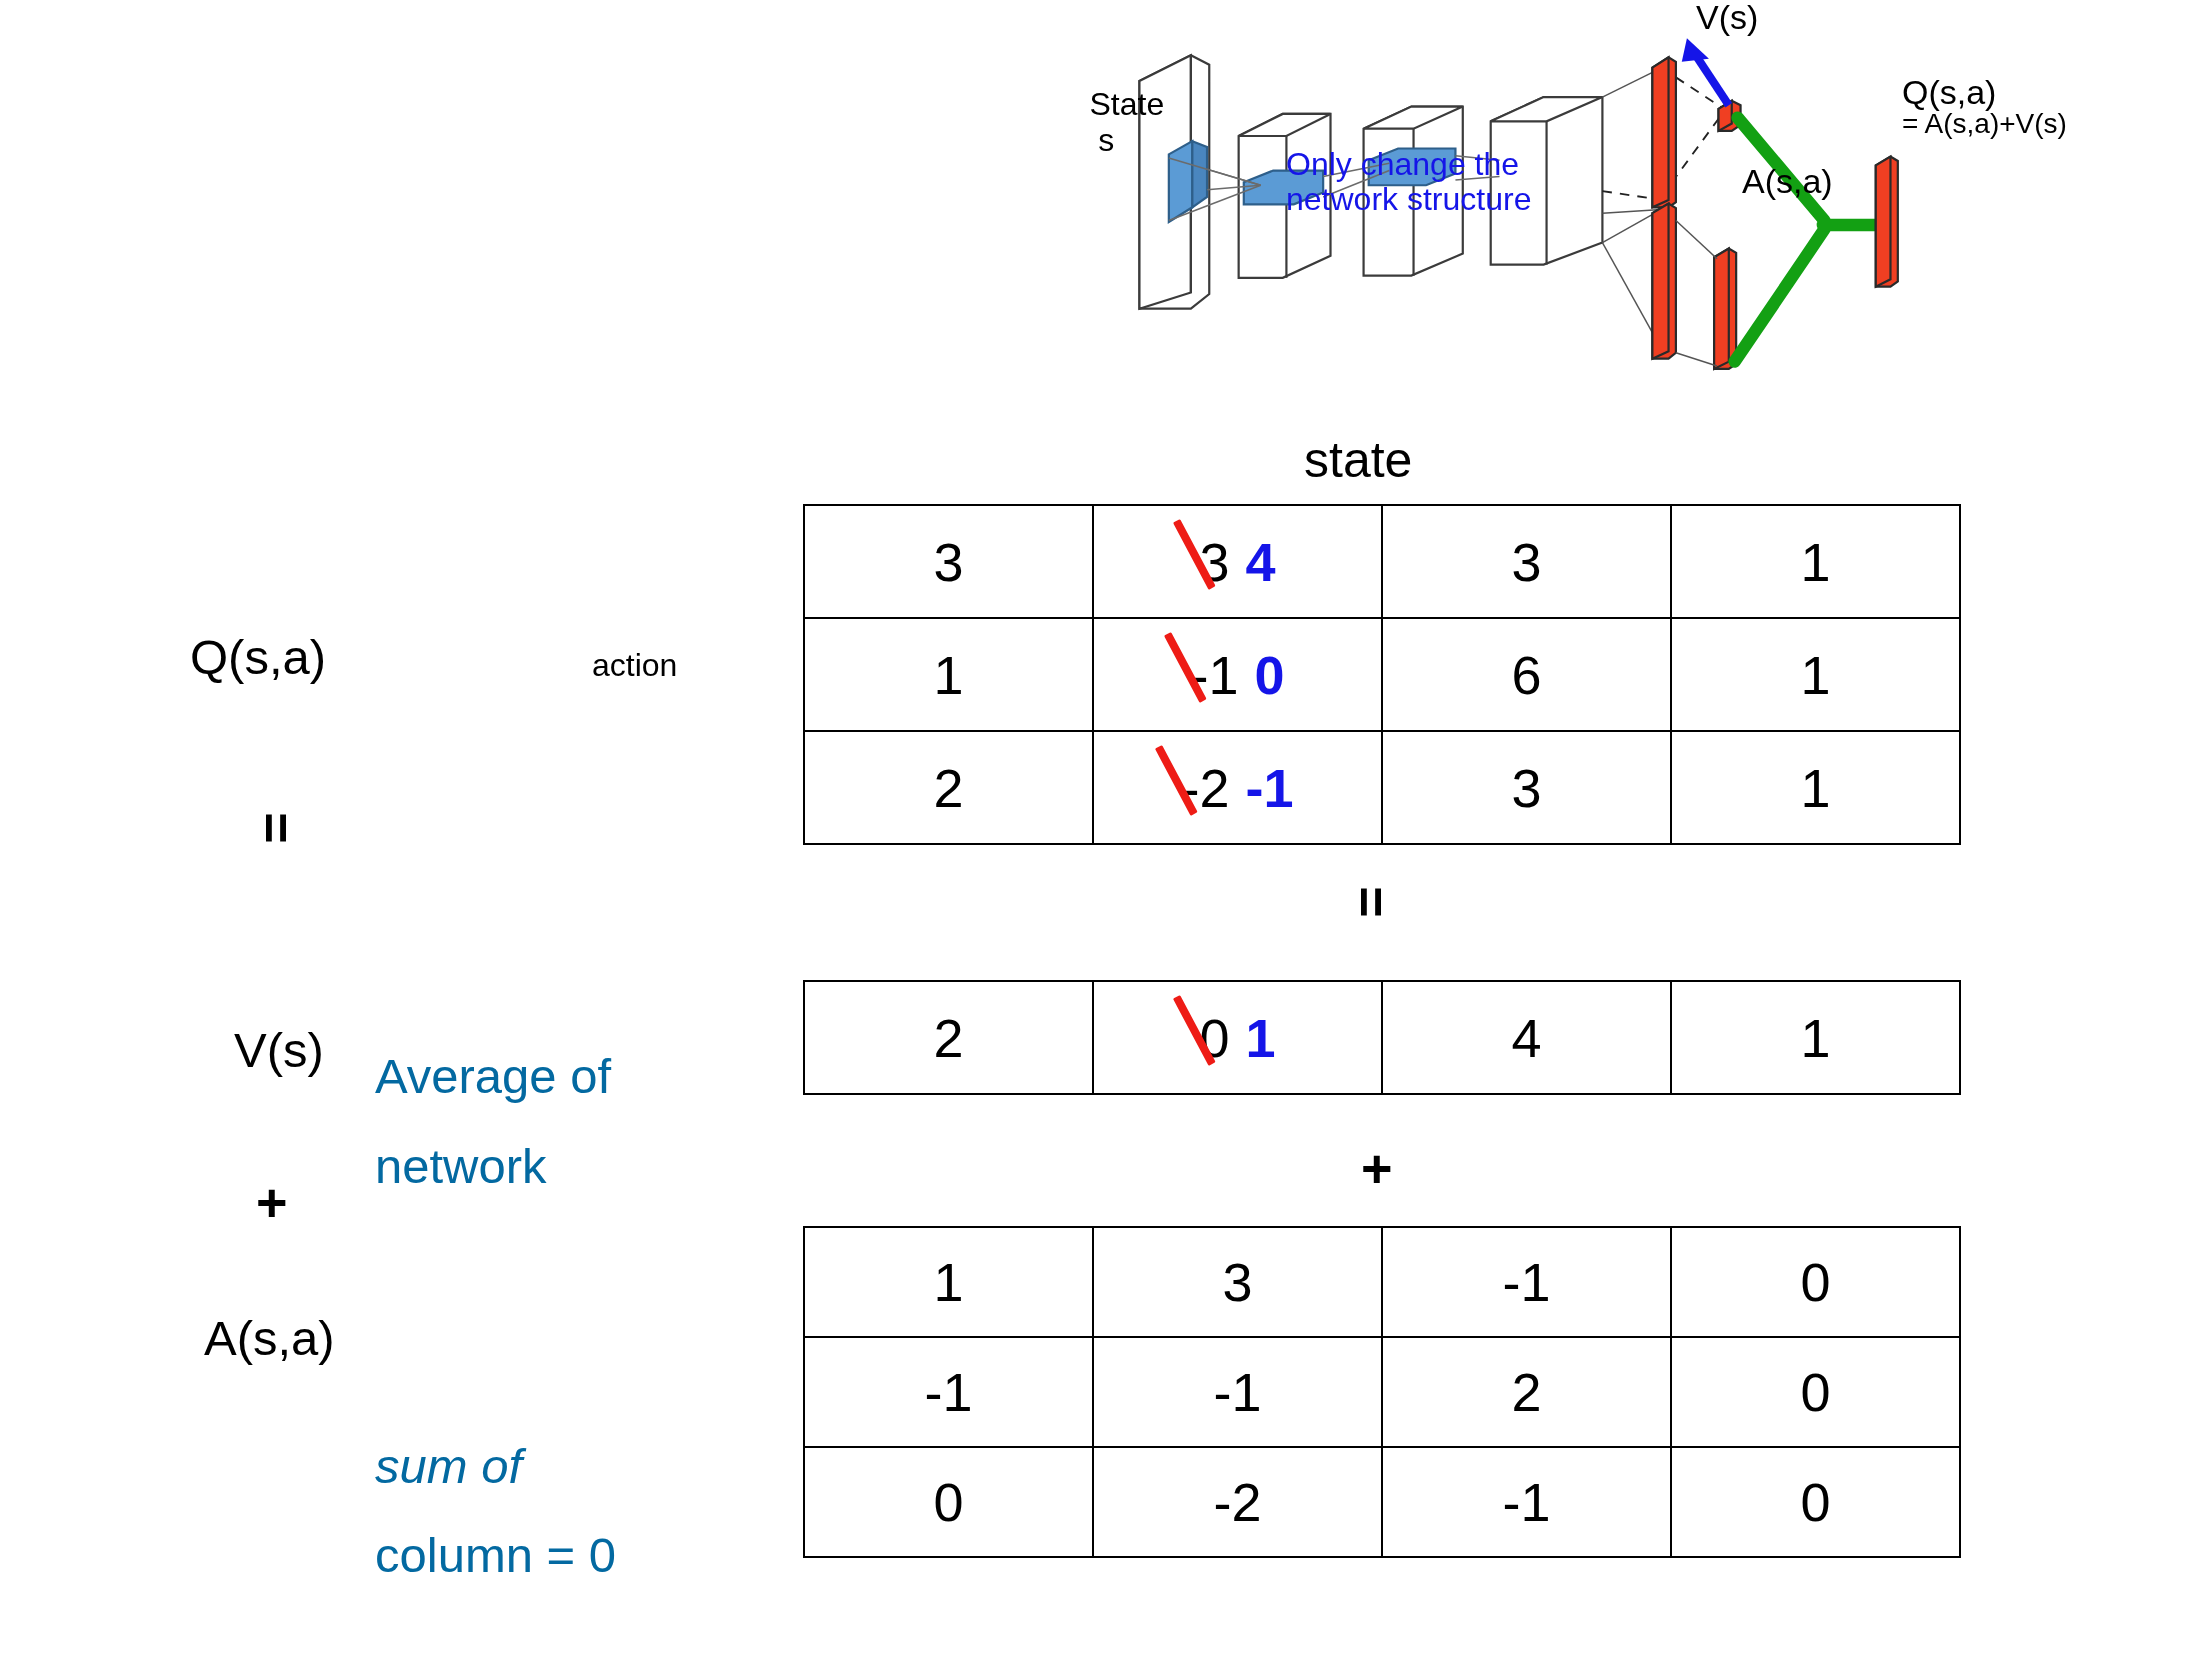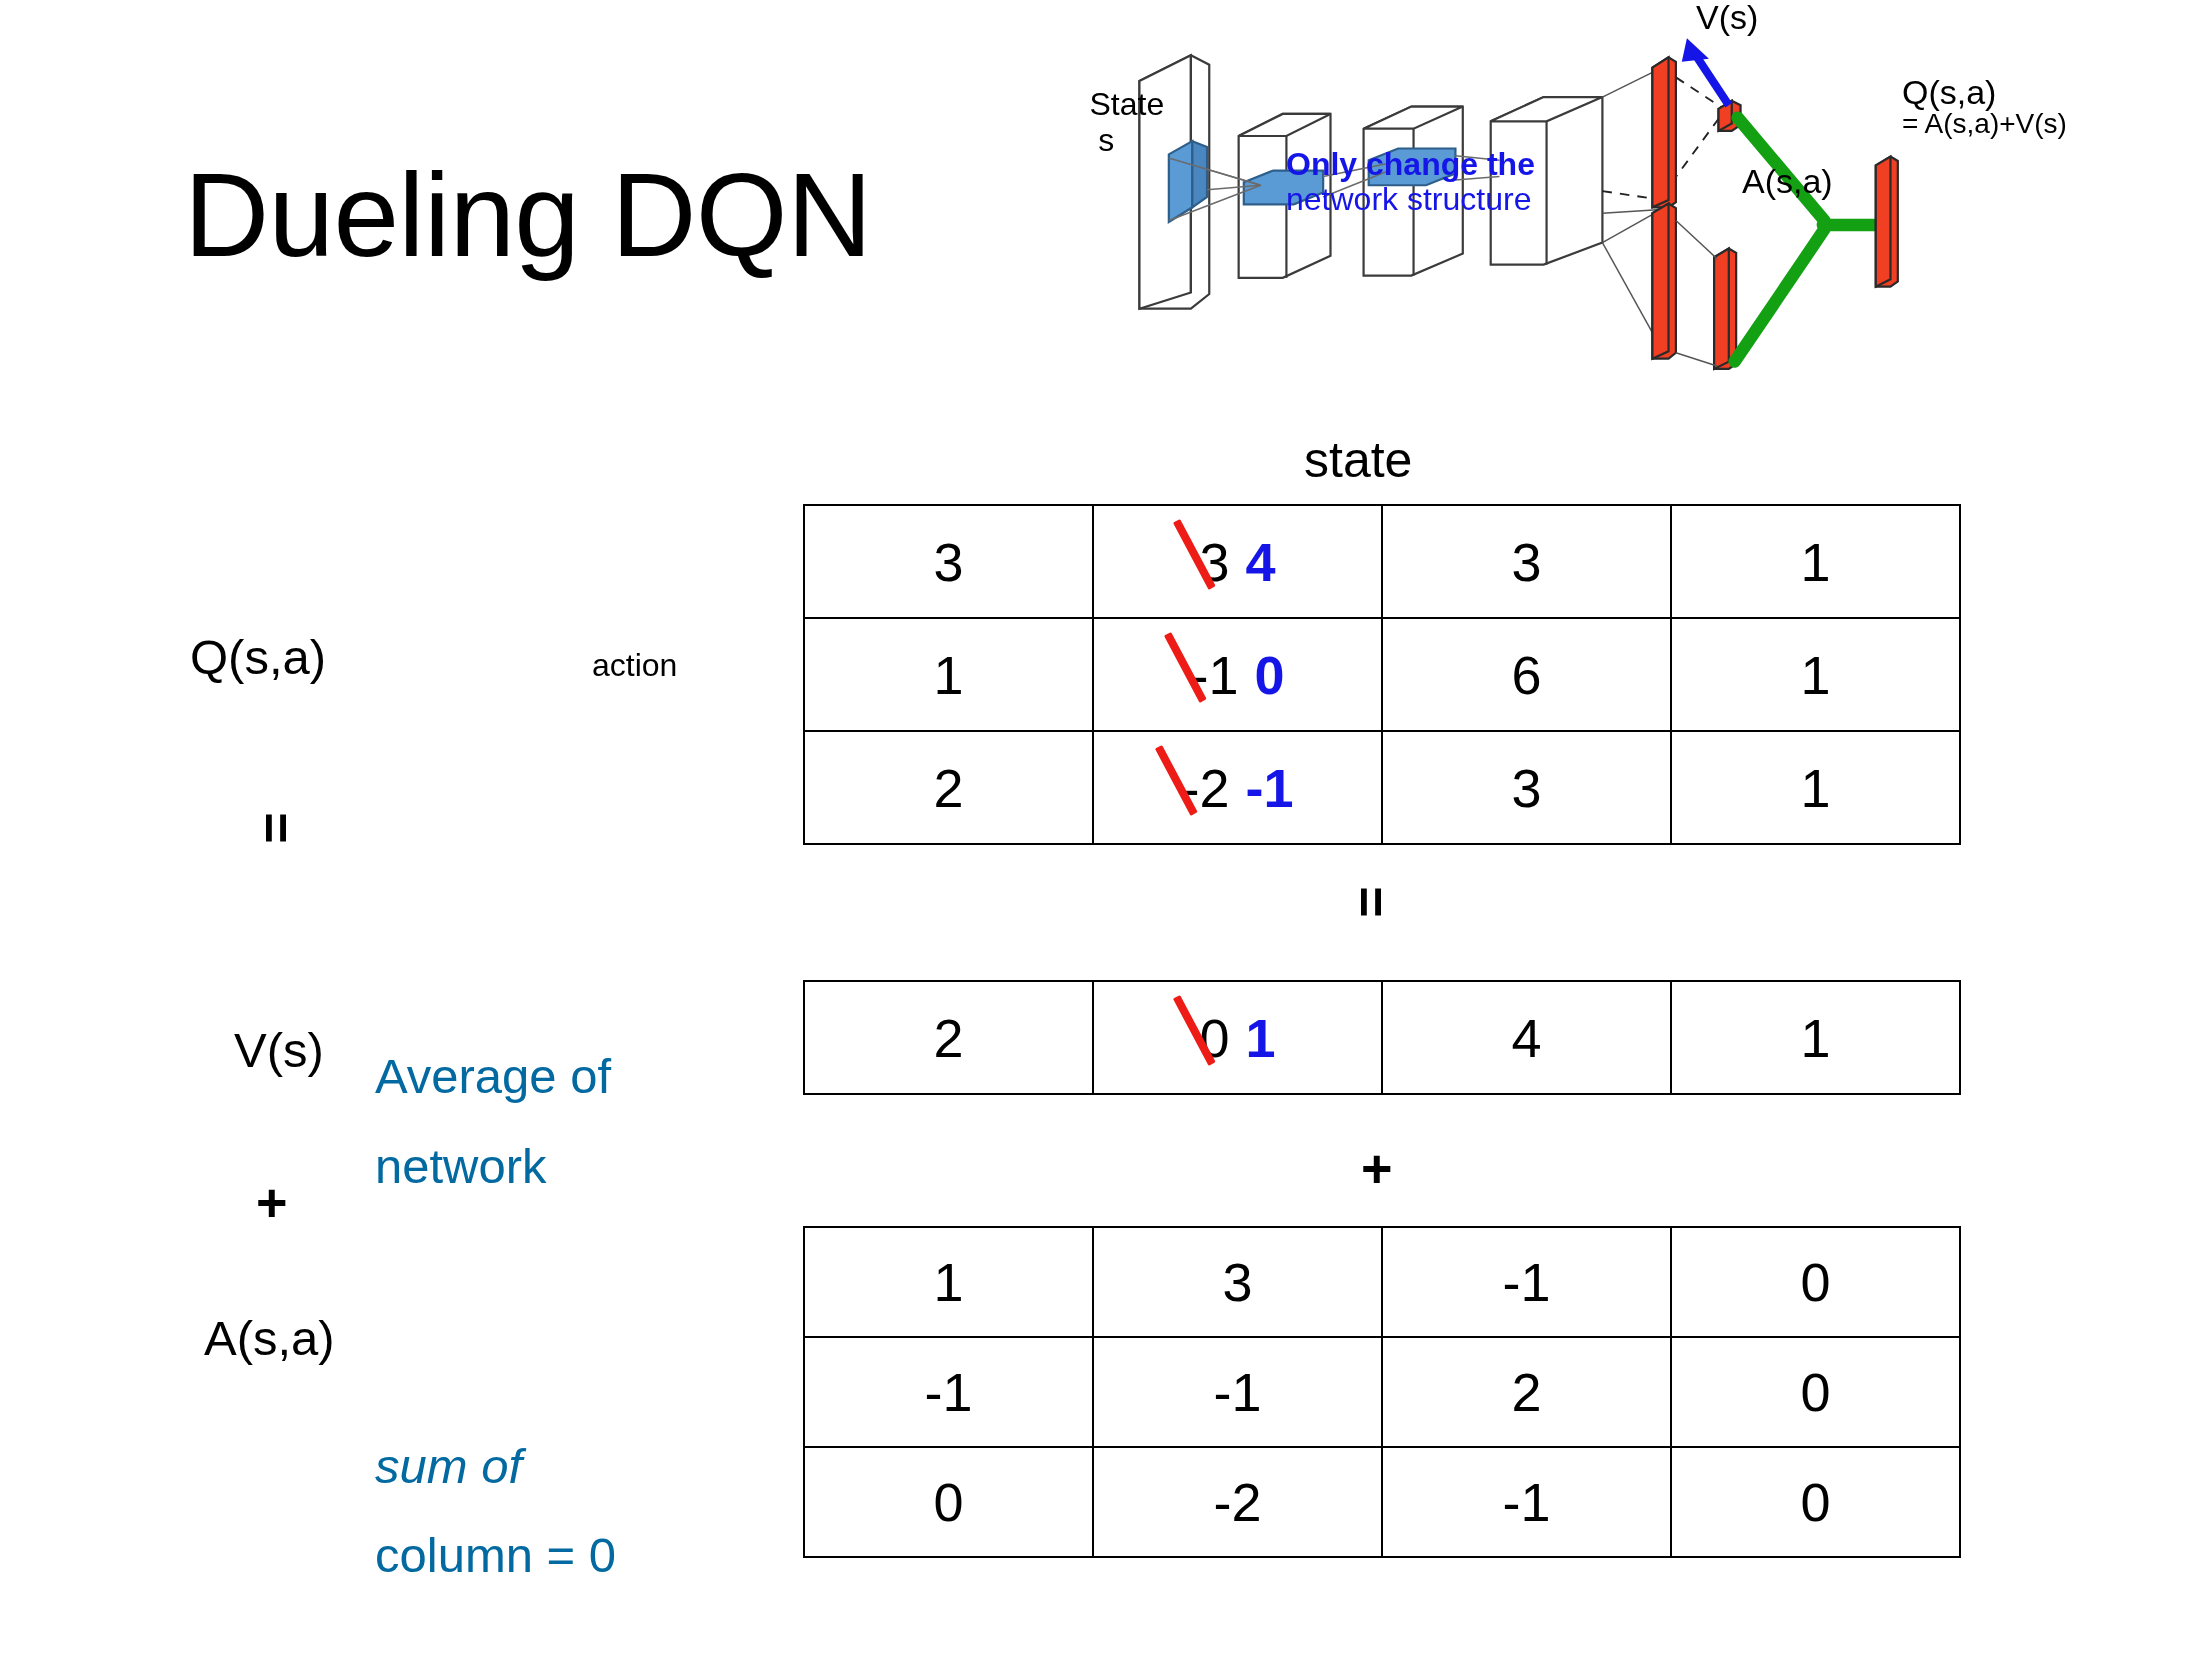--- a/index.html
+++ b/index.html
@@ -137,21 +137,20 @@
   .newval {
     color: #1515e8;
     font-weight: bold;
   }
 </style>
 </head>
 <body>
 
 <div id="slide">
 
-  <div id="slide-title">Dueling DQN</div>
 
   <div id="net-diagram">
 
     <svg width="1117" height="419" viewBox="0 0 1520 570">
 
       <g>
         <polygon points="70,110 140,75 165,88 165,400 140,420 70,420" fill="#ffffff" stroke="#3b3b3b" stroke-width="3"></polygon>
         <polygon points="70,110 140,75 140,398 70,420" fill="#ffffff" stroke="#3b3b3b" stroke-width="3"></polygon>
         <line x1="140" y1="75" x2="140" y2="398" stroke="#3b3b3b" stroke-width="3"></line>
 
@@ -241,21 +240,21 @@
 
       <g>
         <line x1="872" y1="143" x2="825" y2="72" stroke="#1515e8" stroke-width="11"></line>
         <polygon points="815,52 845,80 808,84" fill="#1515e8"></polygon>
       </g>
     </svg>
 
     <div class="diagram-text" style="left:1.5px; top:87px;">State</div>
     <div class="diagram-text" style="left:10.3px; top:123px;">s</div>
 
-    <div class="diagram-text blue" style="left:198px; top:147px;font-weight:bold;">Only change the</div>
+    <div class="diagram-text blue" style="left:198px; top:147px;">Only change the</div>
     <div class="diagram-text blue" style="left:198px; top:182px;">network structure</div>
 
     <div class="diagram-text" style="left:608px; top:-1.5px; font-size:34px;">V(s)</div>
     <div class="diagram-text" style="left:654px; top:163px; font-size:34px;">A(s,a)</div>
     <div class="diagram-text" style="left:814px; top:74px; font-size:34px;">Q(s,a)</div>
     <div class="diagram-text" style="left:814px; top:109px; font-size:28px;">= A(s,a)+V(s)</div>
   </div>
 
   <div class="lbl" style="left:1304px; top:431px; font-size:50px;">state</div>
 

